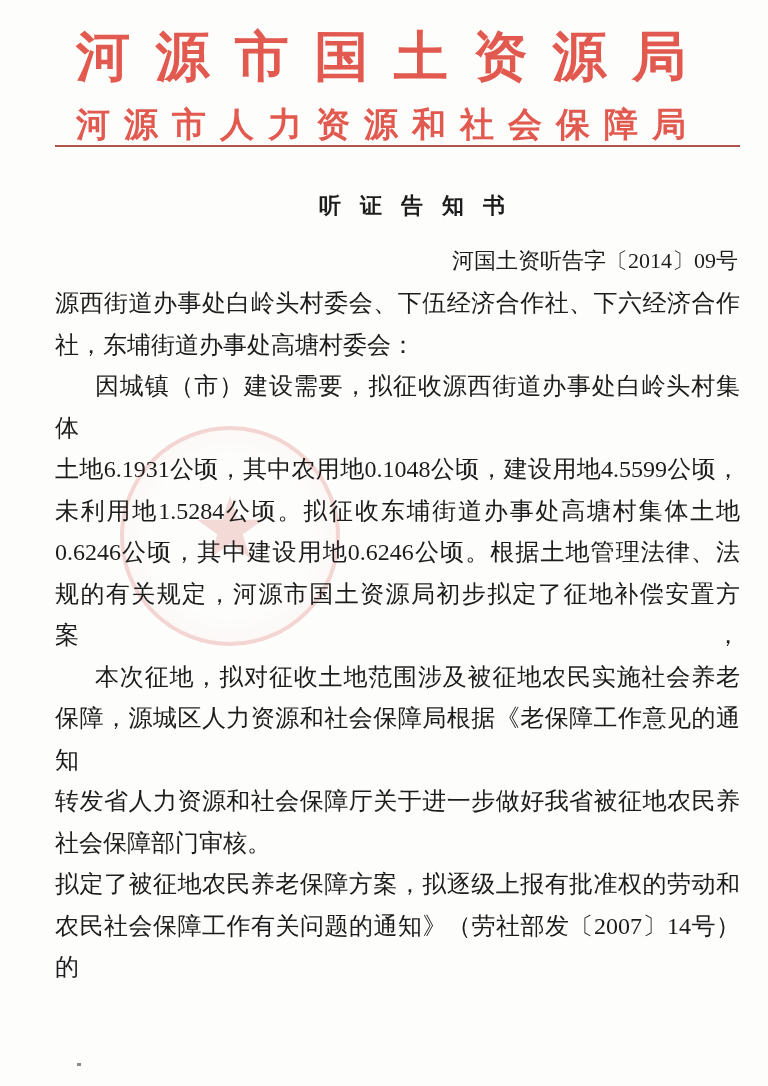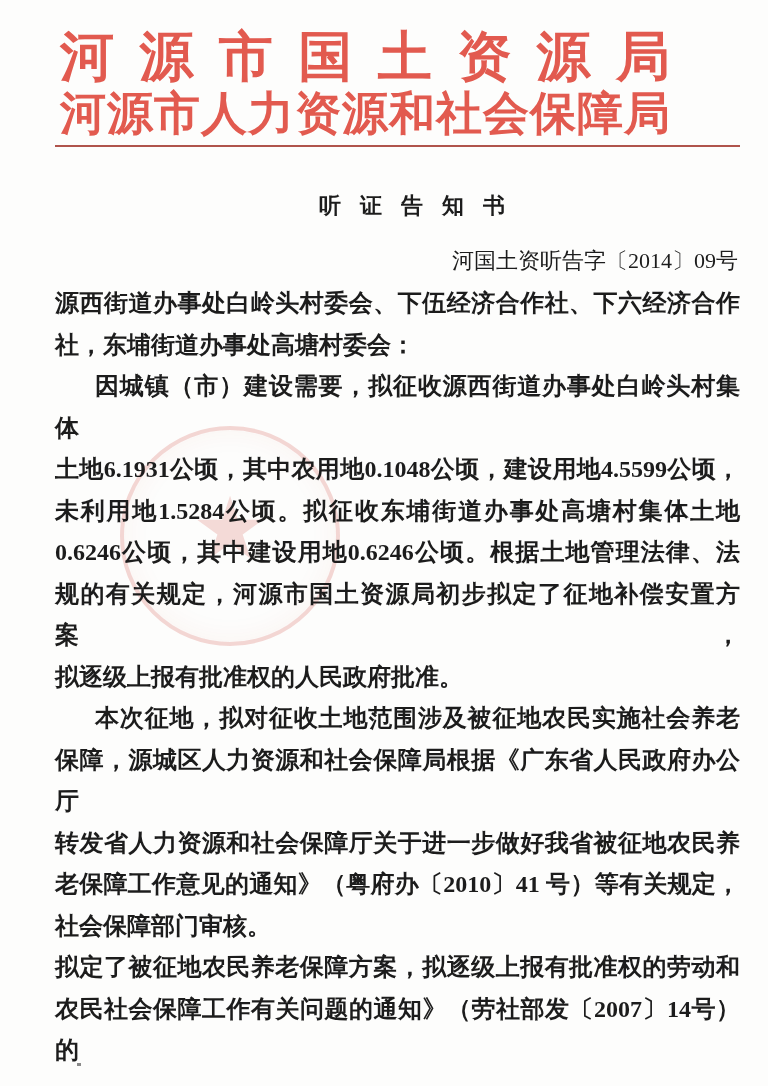--- a/index.html
+++ b/index.html
@@ -10,36 +10,36 @@
     background: #fdfdfc;
     overflow: hidden;
     font-family: "Liberation Serif", serif;
     color: #1c1c1c;
   }
 
   
   .letterhead {
     position: absolute;
     top: 28px;
-    left: 60px;
+    left: 76px;
     width: 610px;
     color: #e25a4f;
     font-weight: bold;
     z-index: 2;
   }
   .letterhead .lh-line1 {
     font-size: 54px;
     line-height: 58px;
     text-align: justify;
     text-align-last: justify;
   }
   .letterhead .lh-line2 {
-    font-size: 46px;
+    font-size: 34px;
     line-height: 52px;
-    margin-top: 2px;
+    margin-top: 13px;
     text-align: justify;
     text-align-last: justify;
   }
   .red-rule {
     position: absolute;
     top: 145px;
     left: 55px;
     width: 685px;
     height: 2px;
     background: #b0544c;
@@ -79,21 +79,20 @@
     top: 283px;
     left: 55px;
     width: 685px;
     font-size: 24px;
     line-height: 41.5px;
     z-index: 2;
   }
   .bodyline {
     text-align: justify;
     text-align-last: justify;
-    font-weight: bold;
   }
   .bodyline.para-last {
     text-align: right;
     text-align-last: left;
   }
   .bodyline.para-first-indent {
     text-indent: 40px;
   }
 
   
@@ -149,25 +148,23 @@
   </div>
 
   <div class="doc-body">
       <div class="bodyline">源西街道办事处白岭头村委会、下伍经济合作社、下六经济合作</div>
       <div class="bodyline para-last">社，东埔街道办事处高塘村委会：</div>
       <div class="bodyline para-first-indent">因城镇（市）建设需要，拟征收源西街道办事处白岭头村集体</div>
       <div class="bodyline">土地6.1931公顷，其中农用地0.1048公顷，建设用地4.5599公顷，</div>
       <div class="bodyline">未利用地1.5284公顷。拟征收东埔街道办事处高塘村集体土地</div>
       <div class="bodyline">0.6246公顷，其中建设用地0.6246公顷。根据土地管理法律、法</div>
       <div class="bodyline">规的有关规定，河源市国土资源局初步拟定了征地补偿安置方案，</div>
-      <div class="bodyline para-last">拟逐级上报有批准权的人民政府批准。</div>
       <div class="bodyline para-first-indent">本次征地，拟对征收土地范围涉及被征地农民实施社会养老</div>
-      <div class="bodyline">保障，源城区人力资源和社会保障局根据《广东省人民政府办公厅</div>
+      <div class="bodyline">保障，源城区人力资源和社会保障局根据《老保障工作意见的通知</div>
       <div class="bodyline">转发省人力资源和社会保障厅关于进一步做好我省被征地农民养</div>
-      <div class="bodyline">老保障工作意见的通知》（粤府办〔2010〕41 号）等有关规定，</div>
       <div class="bodyline para-last">社会保障部门审核。</div>
       <div class="bodyline">拟定了被征地农民养老保障方案，拟逐级上报有批准权的劳动和</div>
       <div class="bodyline">农民社会保障工作有关问题的通知》（劳社部发〔2007〕14号）的</div>
     </div>
 
   <div class="scan-dot"></div>
 
 </div>
 
 </body></html>

